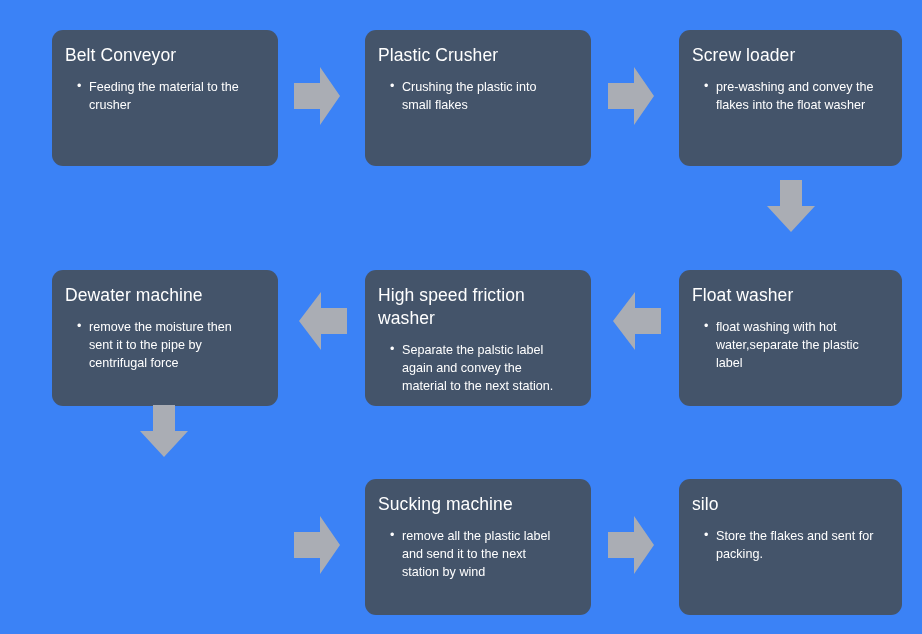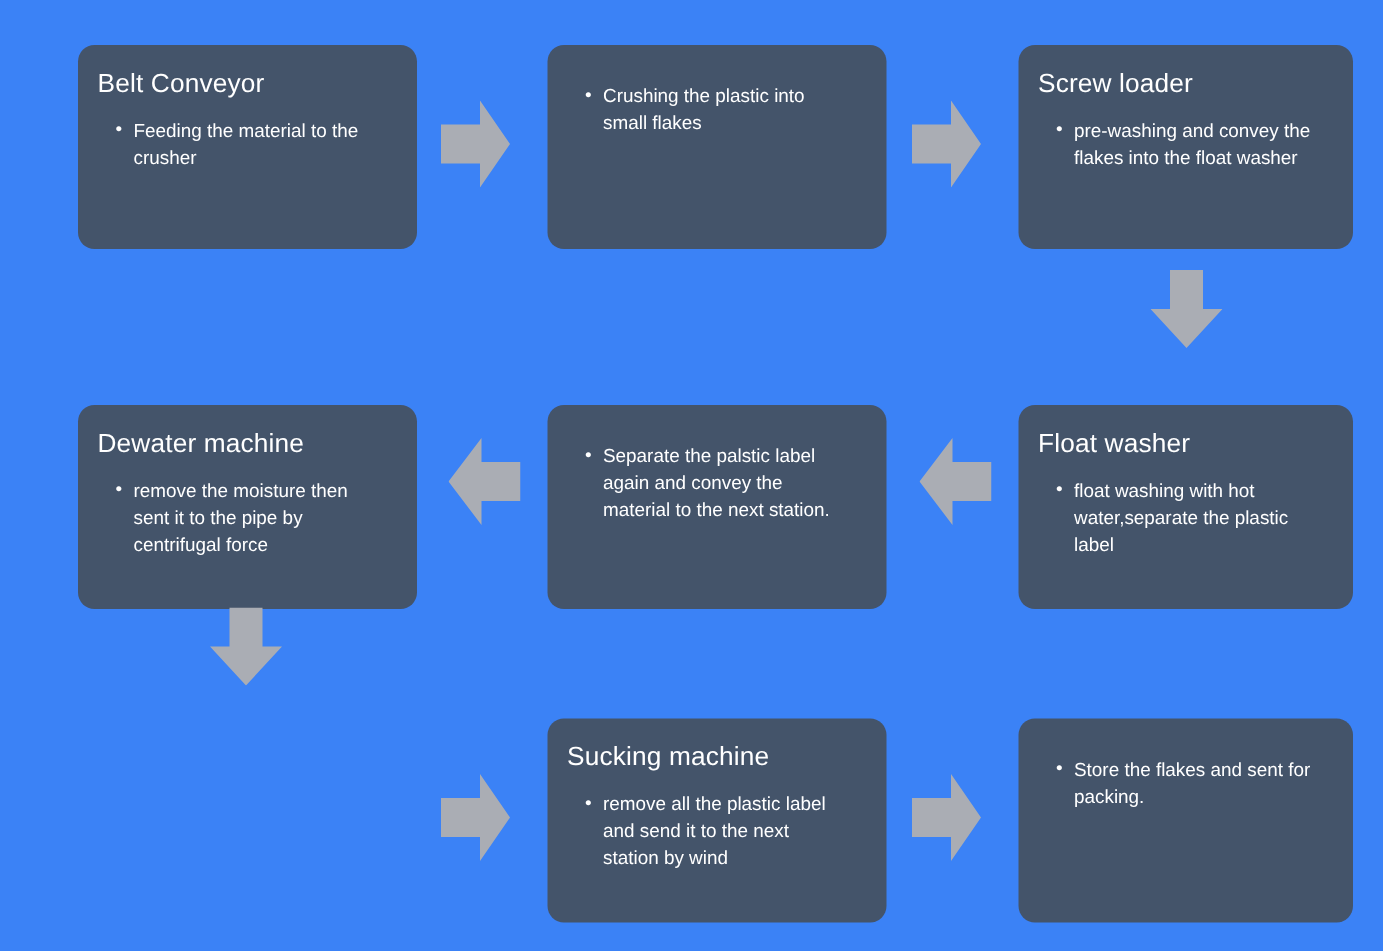--- a/index.html
+++ b/index.html
@@ -101,20 +101,21 @@
     </ul>
   </div>
 
   <div class="arrow arrow-r1-a">
     <svg width="46" height="58" viewBox="0 0 46 58" aria-hidden="true">
       <polygon points="0,16 26,16 26,0 46,29 26,58 26,42 0,42" fill="#AAADB4"></polygon>
     </svg>
   </div>
 
   <div class="node col-2 row-1">
+    <div class="node-title">Plastic Crusher</div>
     <ul class="node-bullets">
       <li>Crushing the plastic into small flakes</li>
     </ul>
   </div>
 
   <div class="arrow arrow-r1-b">
     <svg width="46" height="58" viewBox="0 0 46 58" aria-hidden="true">
       <polygon points="0,16 26,16 26,0 46,29 26,58 26,42 0,42" fill="#AAADB4"></polygon>
     </svg>
   </div>
@@ -139,20 +140,21 @@
     </ul>
   </div>
 
   <div class="arrow arrow-r2-b">
     <svg width="48" height="58" viewBox="0 0 48 58" aria-hidden="true">
       <polygon points="48,16 22,16 22,0 0,29 22,58 22,42 48,42" fill="#AAADB4"></polygon>
     </svg>
   </div>
 
   <div class="node col-2 row-2">
+    <div class="node-title">High speed friction washer</div>
     <ul class="node-bullets">
       <li>Separate the palstic label again and convey the material to the next station.</li>
     </ul>
   </div>
 
   <div class="arrow arrow-r2-a">
     <svg width="48" height="58" viewBox="0 0 48 58" aria-hidden="true">
       <polygon points="48,16 22,16 22,0 0,29 22,58 22,42 48,42" fill="#AAADB4"></polygon>
     </svg>
   </div>
@@ -184,18 +186,19 @@
     </ul>
   </div>
 
   <div class="arrow arrow-r3-b">
     <svg width="46" height="58" viewBox="0 0 46 58" aria-hidden="true">
       <polygon points="0,16 26,16 26,0 46,29 26,58 26,42 0,42" fill="#AAADB4"></polygon>
     </svg>
   </div>
 
   <div class="node col-3 row-3">
+    <div class="node-title">silo</div>
     <ul class="node-bullets">
       <li>Store the flakes and sent for packing.</li>
     </ul>
   </div>
 
 </div>
 
 </body></html>

